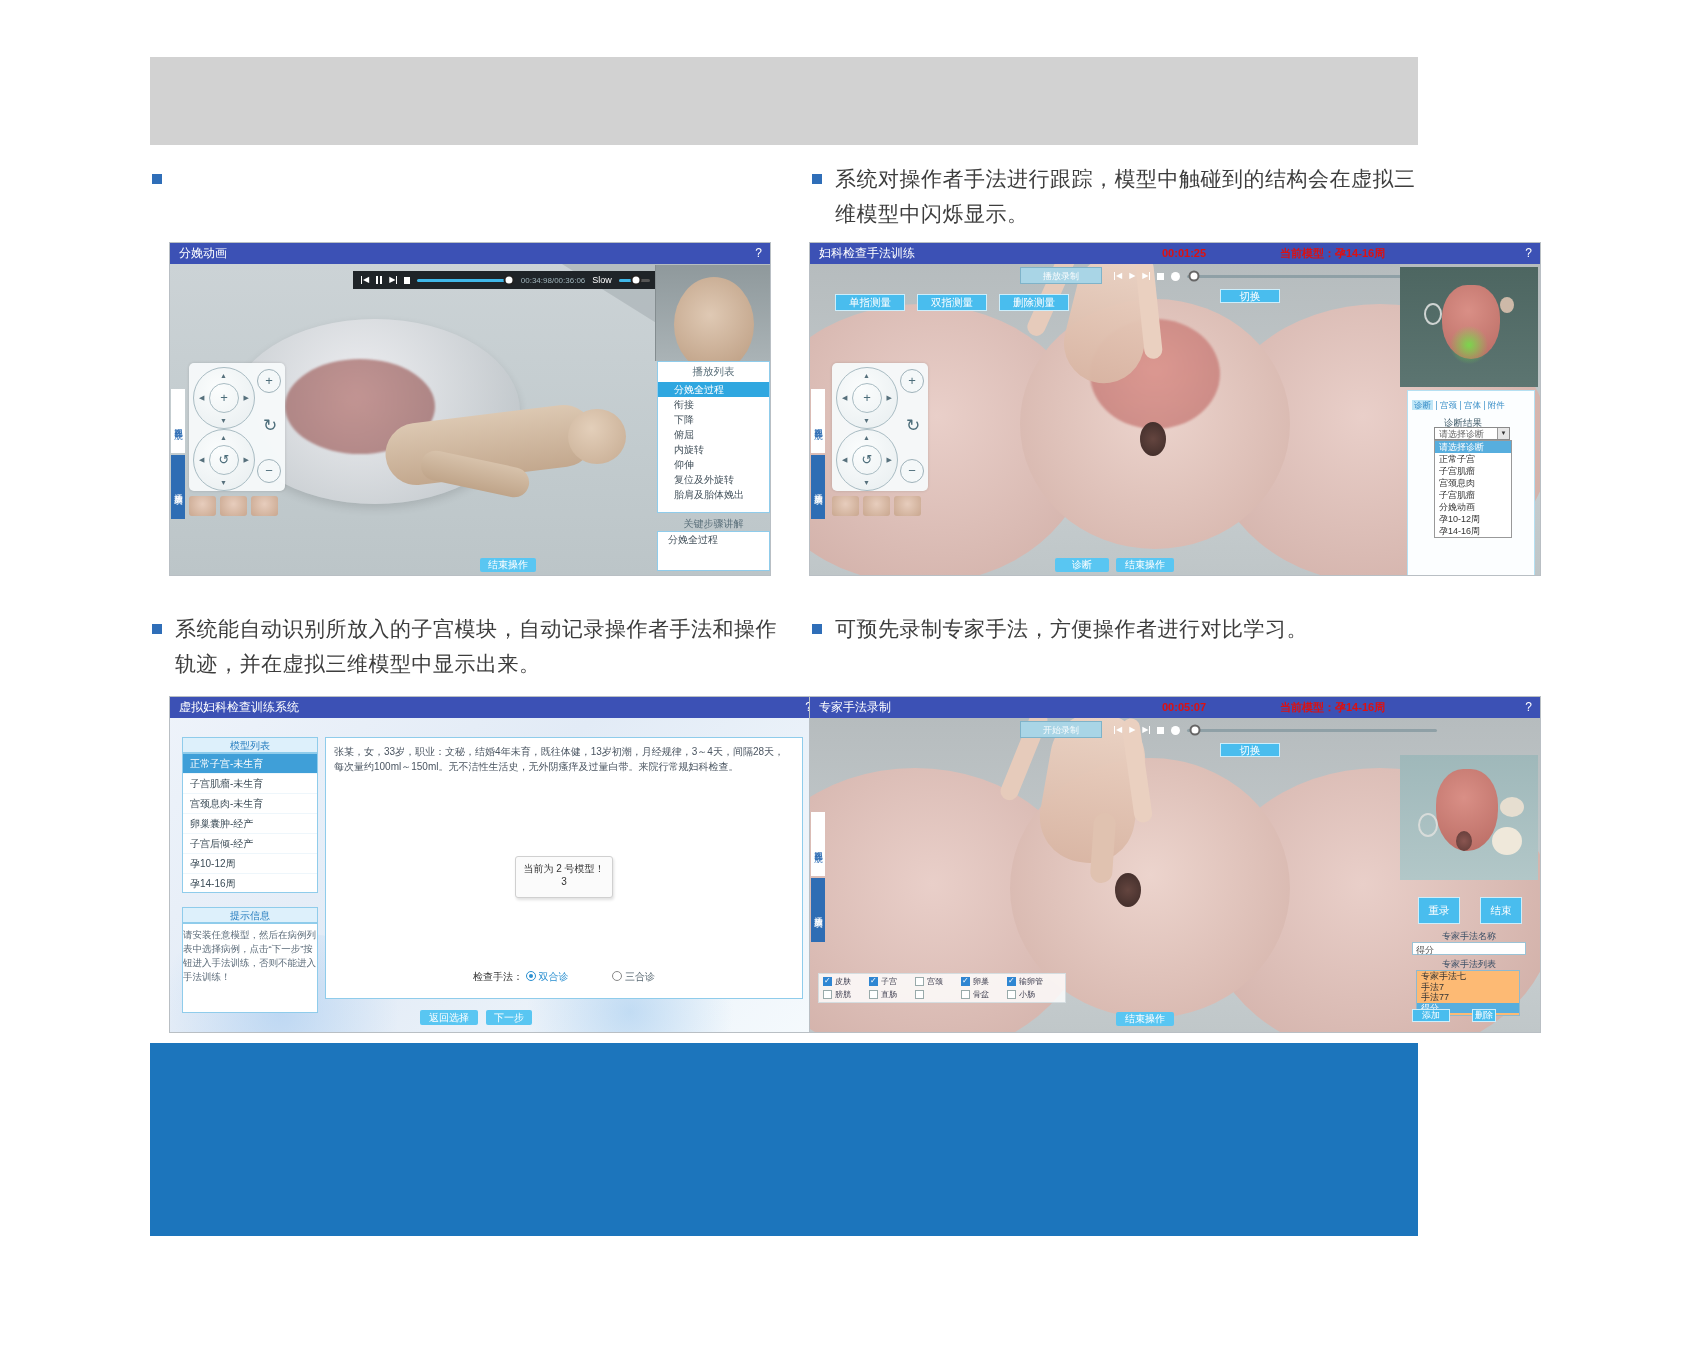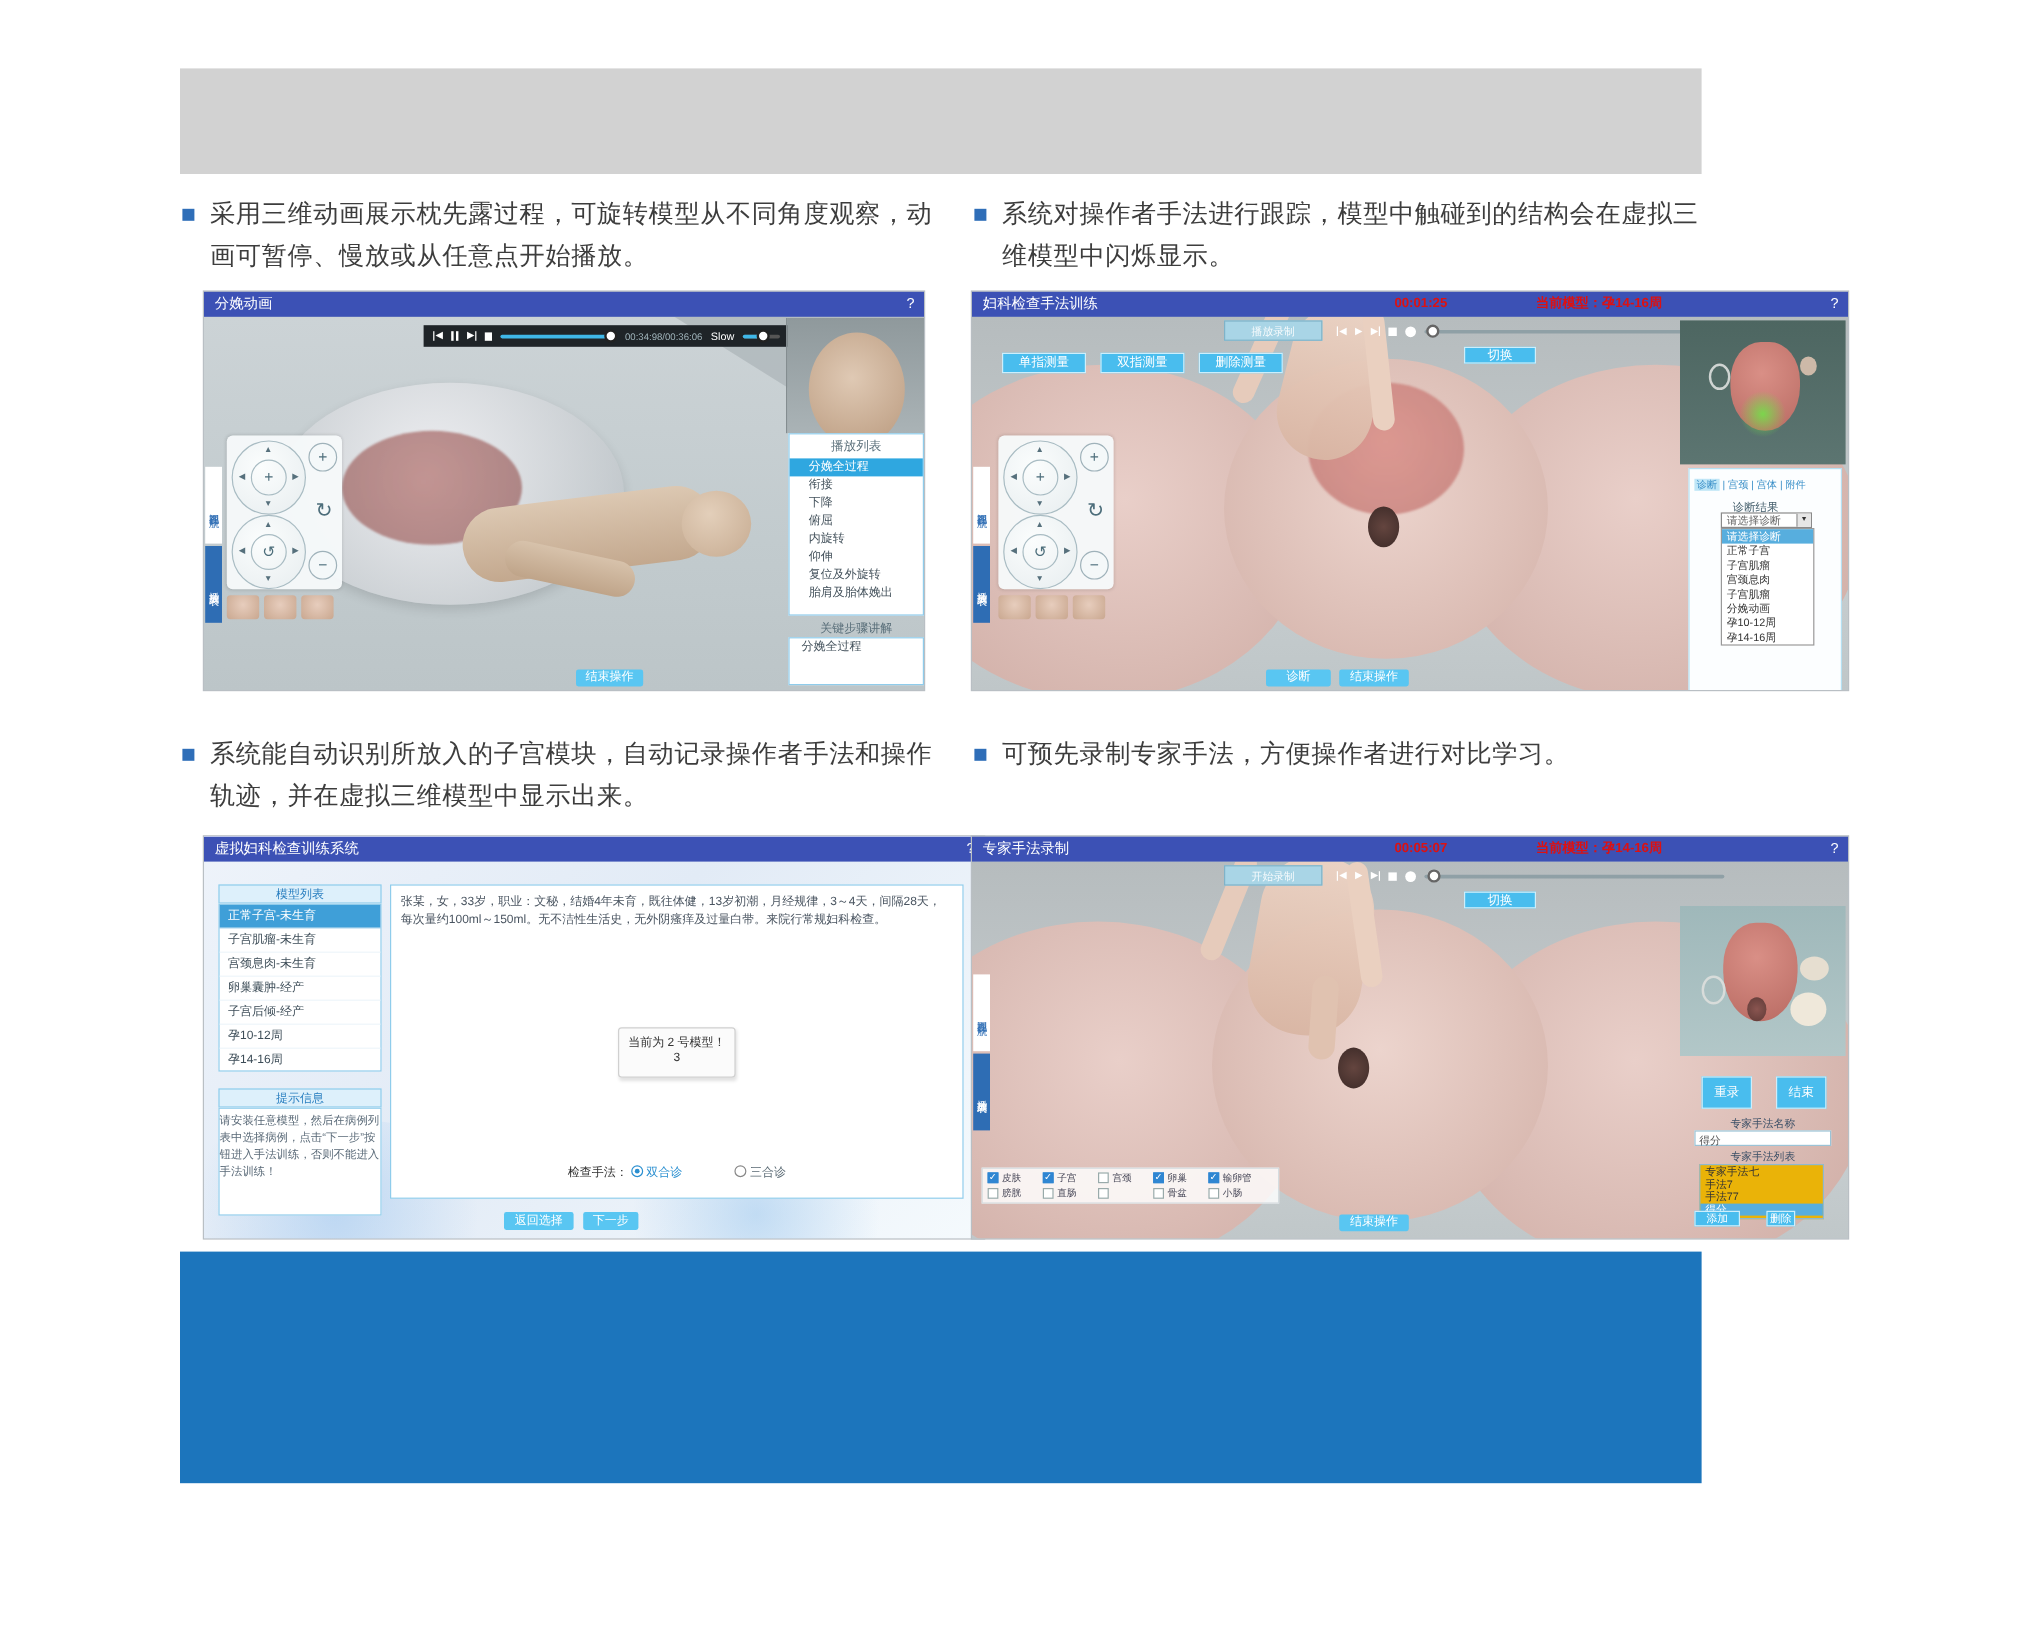--- a/index.html
+++ b/index.html
@@ -79,21 +79,20 @@
   .scene{position:absolute;overflow:hidden;}
 </style>
 </head>
 <body>
 
 <div id="page">
 
   <div class="abs" style="left:150px;top:57px;width:1268px;height:88px;background:#d2d2d2;"></div>
 
   <div class="bullet-sq" style="left:152px;top:174px;"></div>
-  <div class="bullet-tx" style="left:175px;top:161px;width:618px;">采用三维动画展示枕先露过程，可旋转模型从不同角度观察，动画可暂停、慢放或从任意点开始播放。</div>
   <div class="bullet-sq" style="left:812px;top:174px;"></div>
   <div class="bullet-tx" style="left:835px;top:161px;width:585px;">系统对操作者手法进行跟踪，模型中触碰到的结构会在虚拟三维模型中闪烁显示。</div>
 
   <div class="panel" style="left:170px;top:243px;width:600px;height:332px;">
     <div class="scene" style="left:0;top:21px;right:0;bottom:0;background:linear-gradient(180deg,#ccd3d6 0%,#c2cbce 60%,#bcc5c8 100%);">
       <div class="abs" style="right:0;top:0;width:320px;height:130px;background:#a2abae;clip-path:polygon(35% 0,100% 0,100% 100%);opacity:.55;"></div>
       <div class="abs" style="left:60px;top:55px;width:290px;height:185px;border-radius:50%;background:radial-gradient(circle at 45% 40%,rgba(240,240,243,.95),rgba(178,184,189,.55));box-shadow:0 4px 10px rgba(0,0,0,.12);"></div>
       <div class="abs" style="left:115px;top:95px;width:150px;height:95px;border-radius:50%;background:radial-gradient(circle at 45% 45%,#a65a55,#8d4a48);opacity:.6;filter:blur(1px);"></div>
       <div class="abs" style="left:215px;top:150px;width:210px;height:62px;border-radius:35px;background:linear-gradient(180deg,#dcc8b2,#c3a88e);transform:rotate(-7deg);"></div>
       <div class="abs" style="left:398px;top:145px;width:58px;height:55px;border-radius:50%;background:radial-gradient(circle at 40% 35%,#e3cfba,#c6ab91);"></div>
@@ -356,21 +355,21 @@
       <div class="abs" style="left:56px;top:76px;width:16px;height:20px;border-radius:50%;background:radial-gradient(circle,#8a5550,#5e3a37);"></div>
       <div class="abs" style="left:18px;top:58px;width:16px;height:20px;border-radius:50%;border:2px solid #d8dcda;"></div>
       <div class="abs" style="left:100px;top:42px;width:24px;height:20px;border-radius:50%;background:#e6ded0;"></div>
       <div class="abs" style="left:92px;top:72px;width:30px;height:28px;border-radius:50%;background:#efe8da;"></div>
     </div>
     <div class="mbtn" style="left:608px;top:200px;width:42px;height:27px;line-height:25px;">重录</div>
     <div class="mbtn" style="left:670px;top:200px;width:42px;height:27px;line-height:25px;">结束</div>
     <div class="abs" style="left:590px;top:233px;width:138px;text-align:center;font-size:9px;color:#3b4f66;">专家手法名称</div>
     <div class="input abs" style="left:602px;top:245px;width:114px;height:13px;">得分</div>
     <div class="abs" style="left:590px;top:261px;width:138px;text-align:center;font-size:9px;color:#3b4f66;">专家手法列表</div>
-    <div class="abs" style="left:606px;top:273px;width:104px;height:46px;background:#eab308;border:1px solid #8fb9cf;box-sizing:border-box;">
+    <div class="abs" style="left:606px;top:273px;width:104px;height:46px;background:#fdba74;border:1px solid #8fb9cf;box-sizing:border-box;">
       <div class="opt" style="height:10.5px;line-height:10.5px;">专家手法七</div>
       <div class="opt" style="height:10.5px;line-height:10.5px;">手法7</div>
       <div class="opt" style="height:10.5px;line-height:10.5px;">手法77</div>
       <div class="opt sel" style="height:10.5px;line-height:10.5px;">得分</div>
     </div>
     <div class="mbtn" style="left:602px;top:312px;width:38px;height:13px;line-height:11px;font-size:9px;font-family:Liberation Serif, serif;">添加</div>
     <div class="mbtn" style="left:662px;top:312px;width:24px;height:13px;line-height:11px;font-size:9px;">删除</div>
 
     <div class="abs" style="left:8px;top:276px;width:248px;height:30px;background:rgba(255,255,255,.82);border:1px solid #d5dde0;box-sizing:border-box;padding:2px 4px;">
       <div style="display:flex;">

